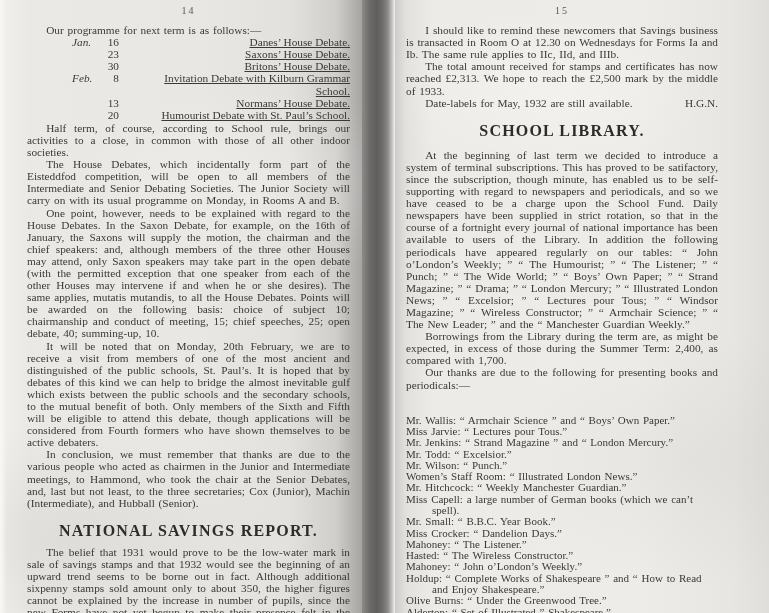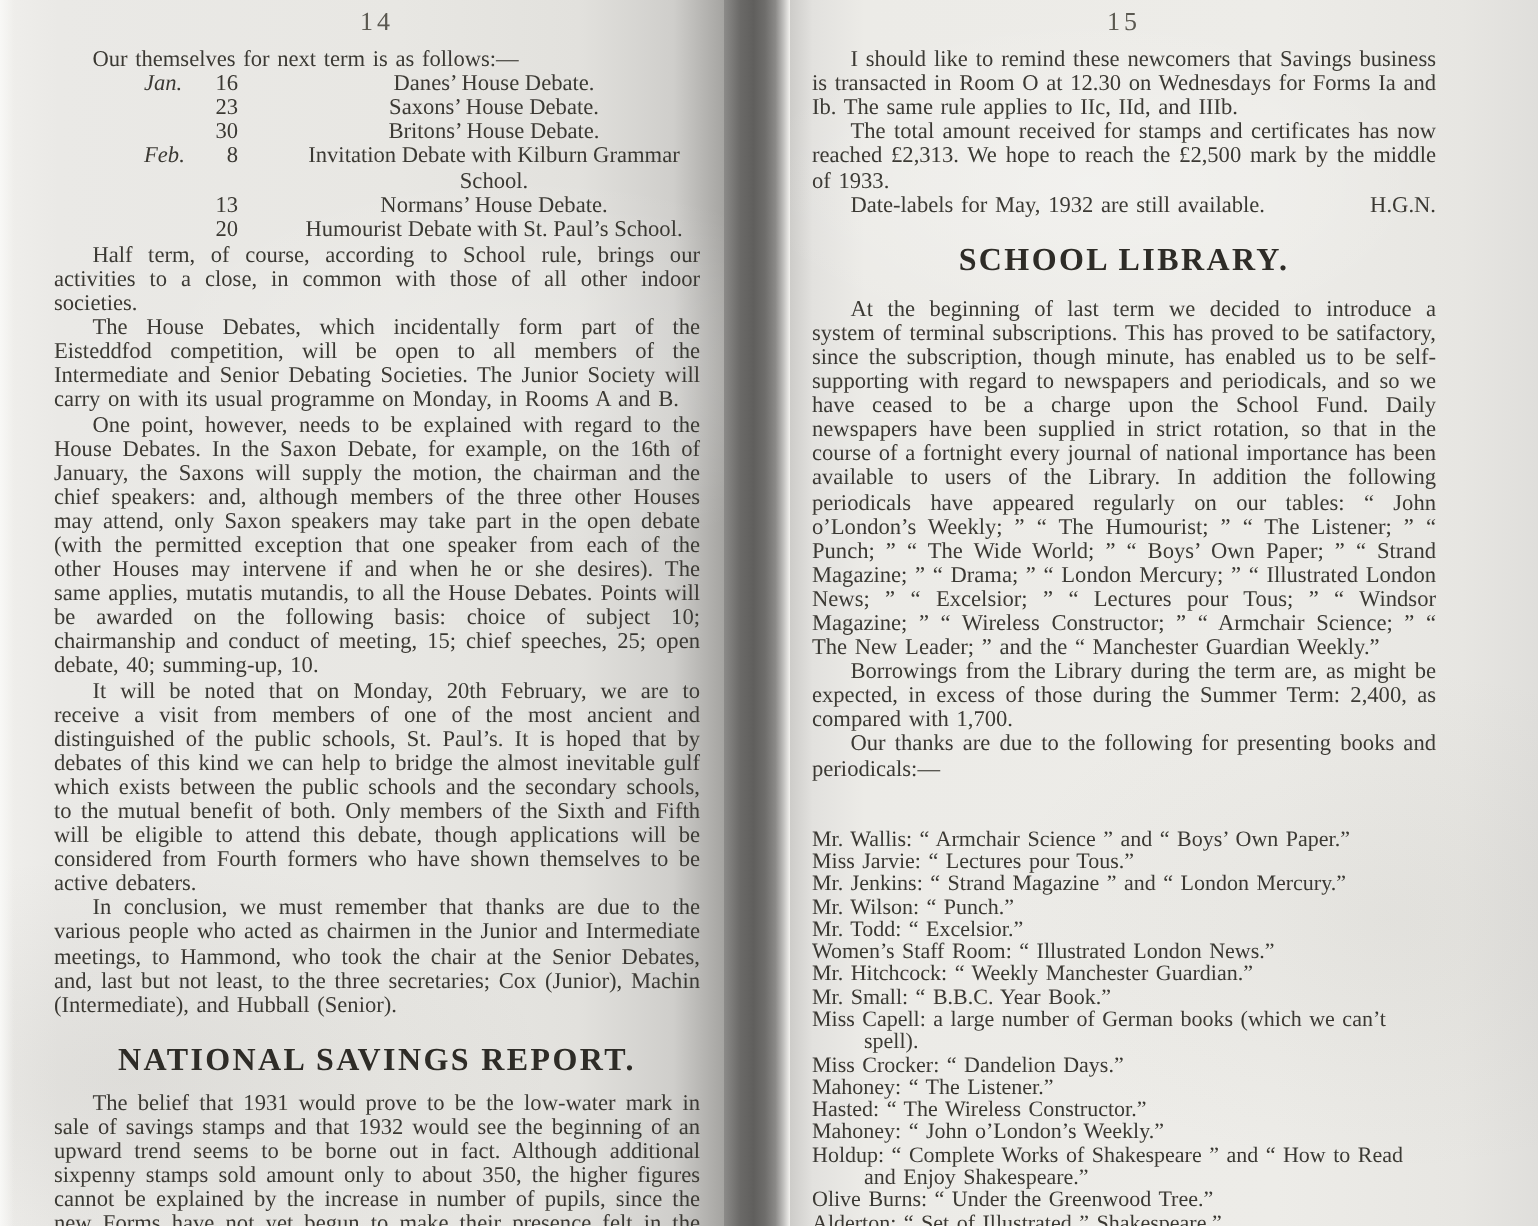--- a/index.html
+++ b/index.html
@@ -46,37 +46,37 @@
   .page-right {
     left: 395px; width: 374px;
     padding: 5px 51px 0 11px;
     background:
       radial-gradient(ellipse 280px 180px at 80% 75%, rgba(140,138,130,0.08), transparent 70%),
       radial-gradient(ellipse 240px 120px at 40% 15%, rgba(255,255,255,0.30), transparent 70%),
       linear-gradient(to right, #cdccc9 0%, #e2e1de 3%, #ecebe7 10%, #edece8 65%, #e7e6e2 90%, #dfdedb 100%);
   }
   .page-num {
     text-align: center;
-    font-size: 13px;
+    font-size: 10px;
     letter-spacing: 2px;
     color: #5a5850;
     margin-bottom: 7px;
   }
   p.para {
     margin: 0;
     text-align: justify;
     text-indent: 1.7em;
     word-spacing: 1px;
   }
   
   .schedule { margin: 0 0 1px 0; }
   .sched-row { display: flex; padding-left: 45px; }
   .sched-month { width: 30px; flex: 0 0 30px; font-style: italic; }
   .sched-day { width: 17px; flex: 0 0 17px; text-align: right; margin-right: 25px; }
-  .sched-event { flex: 1; text-align: center; }
+  .sched-event { flex: 1; text-align: right; text-decoration: underline; }
   .section-heading {
     margin: 13px 0 7px 0;
     text-align: center;
     font-size: 16px;
     font-weight: bold;
     letter-spacing: 1.2px;
     color: #2e2c27;
     line-height: 17px;
   }
   .page-right .section-heading { margin-bottom: 10px; }
@@ -94,21 +94,21 @@
   }
 </style>
 </head>
 <body>
 
 <div class="book">
 
   <div class="page page-left">
     <div class="page-num">14</div>
 
-    <p class="para">Our themselves for next term is as follows:—</p>
+    <p class="para">Our programme for next term is as follows:—</p>
 
     <div class="schedule">
       <div class="sched-row">
         <span class="sched-month">Jan.</span>
         <span class="sched-day">16</span>
         <span class="sched-event">Danes’ House Debate.</span>
       </div>
       <div class="sched-row">
         <span class="sched-month"></span>
         <span class="sched-day">23</span>
@@ -163,26 +163,26 @@
     <div class="section-heading">SCHOOL LIBRARY.</div>
 
     <p class="para">At the beginning of last term we decided to introduce a system of terminal subscriptions. This has proved to be satifactory, since the subscription, though minute, has enabled us to be self-supporting with regard to newspapers and periodicals, and so we have ceased to be a charge upon the School Fund. Daily newspapers have been supplied in strict rotation, so that in the course of a fortnight every journal of national importance has been available to users of the Library. In addition the following periodicals have appeared regularly on our tables: “ John o’London’s Weekly; ” “ The Humourist; ” “ The Listener; ” “ Punch; ” “ The Wide World; ” “ Boys’ Own Paper; ” “ Strand Magazine; ” “ Drama; ” “ London Mercury; ” “ Illustrated London News; ” “ Excelsior; ” “ Lectures pour Tous; ” “ Windsor Magazine; ” “ Wireless Constructor; ” “ Armchair Science; ” “ The New Leader; ” and the “ Manchester Guardian Weekly.”</p>
     <p class="para">Borrowings from the Library during the term are, as might be expected, in excess of those during the Summer Term: 2,400, as compared with 1,700.</p>
     <p class="para">Our thanks are due to the following for presenting books and periodicals:—</p>
 
     <div class="donor-list">
       <div class="donor">Mr. Wallis: “ Armchair Science ” and “ Boys’ Own Paper.”</div>
       <div class="donor">Miss Jarvie: “ Lectures pour Tous.”</div>
       <div class="donor">Mr. Jenkins: “ Strand Magazine ” and “ London Mercury.”</div>
+      <div class="donor">Mr. Todd: “ Excelsior.”</div>
       <div class="donor">Mr. Wilson: “ Punch.”</div>
-      <div class="donor">Mr. Todd: “ Excelsior.”</div>
       <div class="donor">Women’s Staff Room: “ Illustrated London News.”</div>
       <div class="donor">Mr. Hitchcock: “ Weekly Manchester Guardian.”</div>
+      <div class="donor">Miss Capell: a large number of German books (which we can’t spell).</div>
       <div class="donor">Mr. Small: “ B.B.C. Year Book.”</div>
-      <div class="donor">Miss Capell: a large number of German books (which we can’t spell).</div>
       <div class="donor">Miss Crocker: “ Dandelion Days.”</div>
       <div class="donor">Mahoney: “ The Listener.”</div>
       <div class="donor">Hasted: “ The Wireless Constructor.”</div>
       <div class="donor">Mahoney: “ John o’London’s Weekly.”</div>
       <div class="donor">Holdup: “ Complete Works of Shakespeare ” and “ How to Read and Enjoy Shakespeare.”</div>
       <div class="donor">Olive Burns: “ Under the Greenwood Tree.”</div>
       <div class="donor">Alderton: “ Set of Illustrated ” Shakespeare.”</div>
     </div>
   </div>
 

